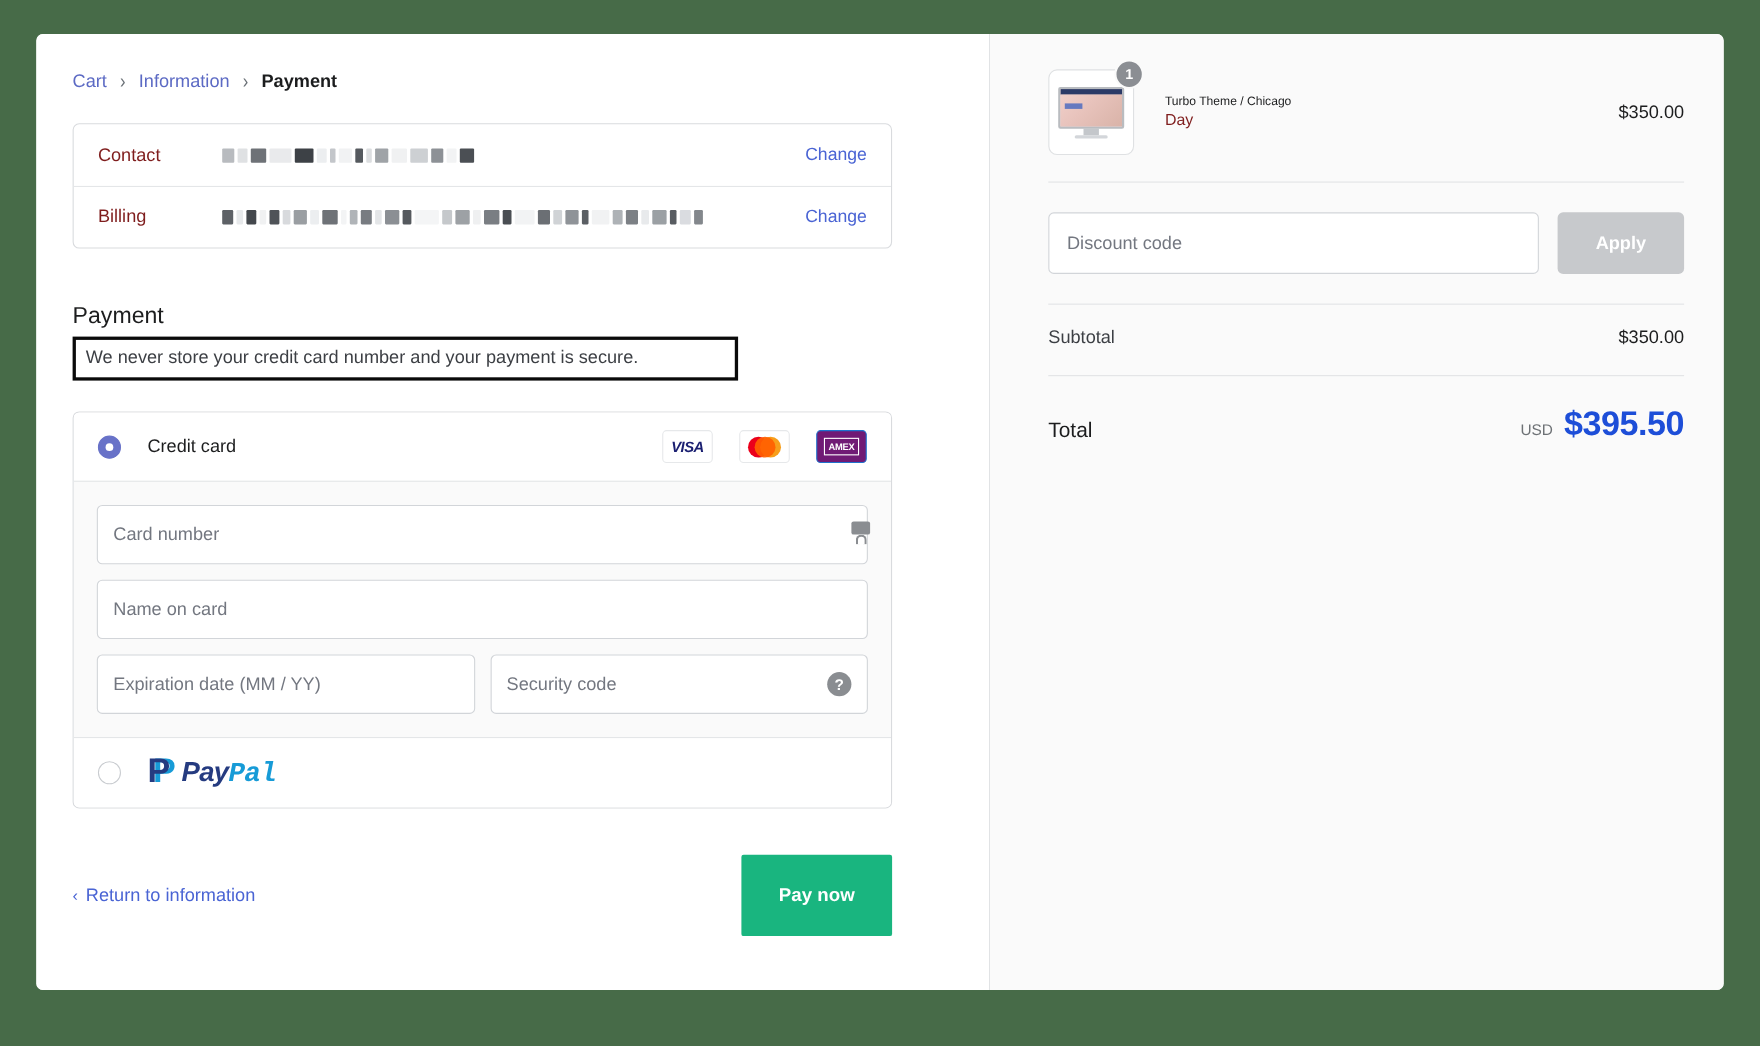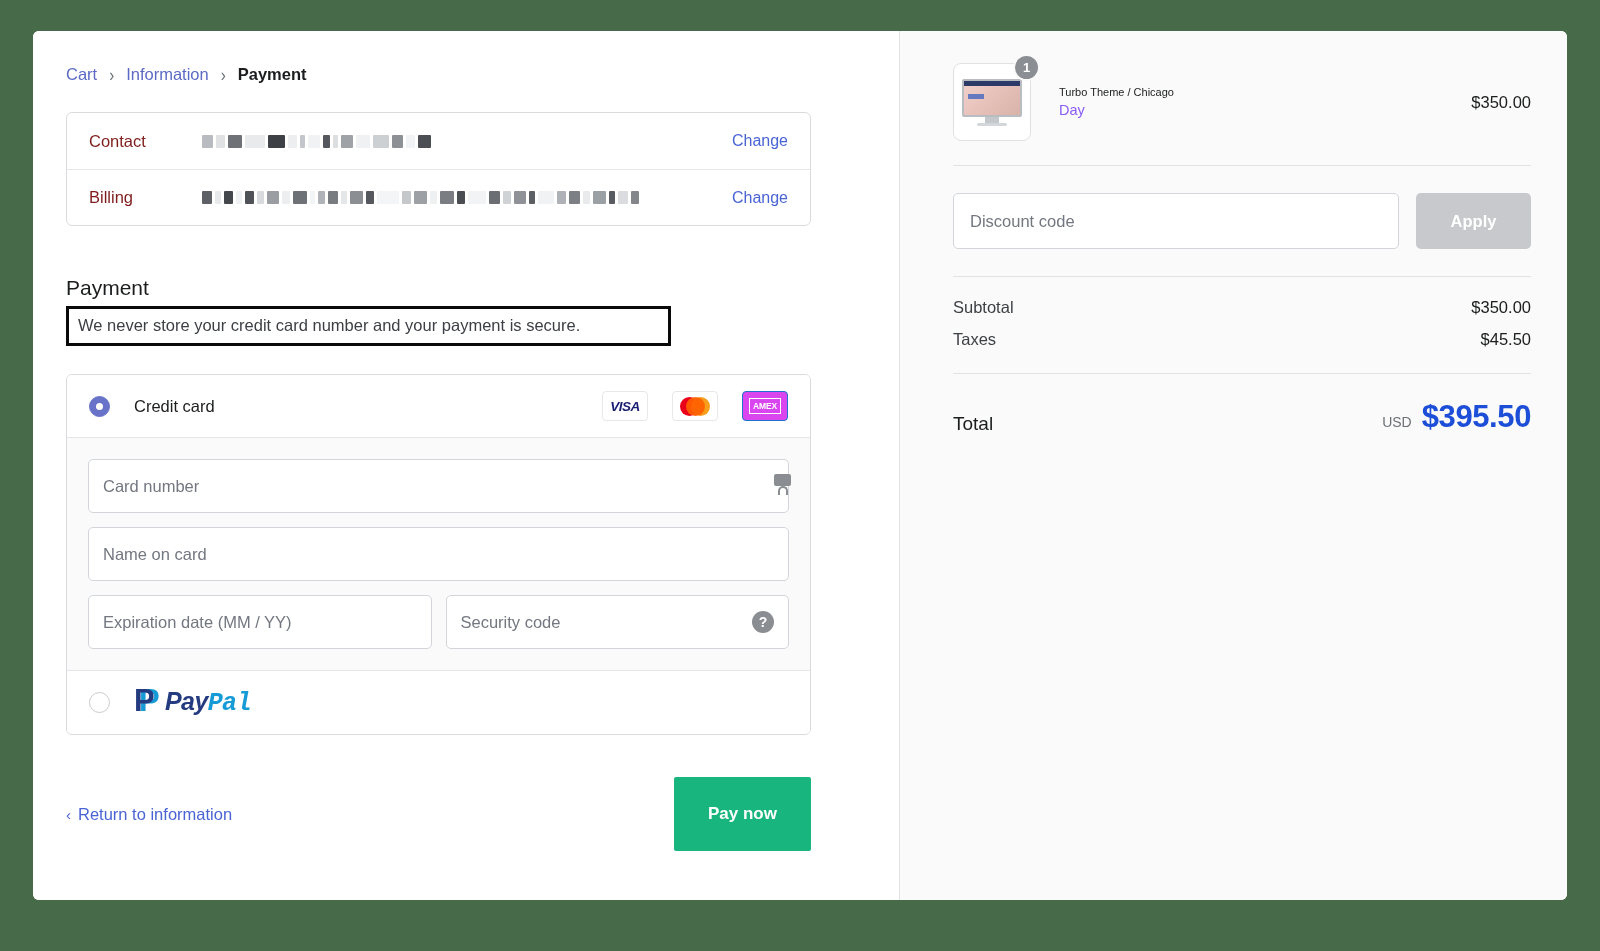--- a/index.html
+++ b/index.html
@@ -91,21 +91,21 @@
   }
   .pay-label { font-size: 16.5px; color: #1c1d1e; margin-left: 24px; }
   .brands { margin-left: auto; display: flex; gap: 24px; align-items: center; padding-left: 27px; }
   .brand {
     width: 46px; height: 30px; border-radius: 4px;
     display: flex; align-items: center; justify-content: center;
     border: 1px solid #e6e8ea; background: #fff;
     font-size: 11px; font-weight: bold; letter-spacing: -0.3px;
   }
   .brand-visa { color: #1a1f71; font-style: italic; font-size: 13.5px; letter-spacing: -0.5px; }
-  .brand-amex { background: #d946ef; border-color: #1f72cd; }
+  .brand-amex { background: #701a75; border-color: #1f72cd; }
   .amex-box {
     border: 1.2px solid #fff; color: #fff; font-size: 8.5px;
     padding: 2px 3px; letter-spacing: -0.2px; font-weight: 700;
   }
   .mc-wrap { position: relative; width: 30px; height: 19px; }
   .mc-c { position: absolute; top: 0; width: 19px; height: 19px; border-radius: 50%; }
   .mc-red { left: 0; background: #eb001b; }
   .mc-yel { right: 0; background: #f79e1b; }
   .mc-mid {
     position: absolute; left: 5.5px; width: 19px; height: 19px;
@@ -207,21 +207,21 @@
   .qty-badge {
     position: absolute; top: -9px; right: -9px;
     width: 27px; height: 27px; border-radius: 50%;
     background: #8b8e93; color: #fff;
     font-size: 13px; font-weight: 600;
     display: flex; align-items: center; justify-content: center;
     border: 2px solid #fafafa;
   }
   .li-text { margin-left: 28px; }
   .li-title { font-size: 11px; color: #1c1d1e; }
-  .li-variant { font-size: 14.5px; color: #8b5cf6; margin-top: 4px; }
+  .li-variant { font-size: 14.5px; color: #7f1d1d; margin-top: 4px; }
   .li-price { margin-left: auto; font-size: 16.5px; color: #1c1d1e; }
 
   .hr { border-top: 1px solid #e1e3e5; }
   .discount-row { display: flex; gap: 17px; padding: 27px 0; }
   .disc-input {
     flex: 1; height: 56px; background: #fff;
     border: 1px solid #d2d5d9; border-radius: 5px;
     padding: 0 16px; font-size: 16.5px; color: #000000;
     font-family: "Liberation Sans", sans-serif;
   }
@@ -423,24 +423,20 @@
       <button class="apply-btn">Apply</button>
     </div>
 
     <div class="hr"></div>
 
     <div class="totals">
       <div class="tot-row">
         <span class="tot-label">Subtotal</span>
         <span class="tot-val">$350.00</span>
       </div>
-      <div class="tot-row">
-        <span class="tot-label">Taxes</span>
-        <span class="tot-val">$45.50</span>
-      </div>
     </div>
 
     <div class="hr"></div>
 
     <div class="grand">
       <span class="grand-label">Total</span>
       <span class="grand-right">
         <span class="grand-cur">USD</span>
         <span class="grand-val">$395.50</span>
       </span>

